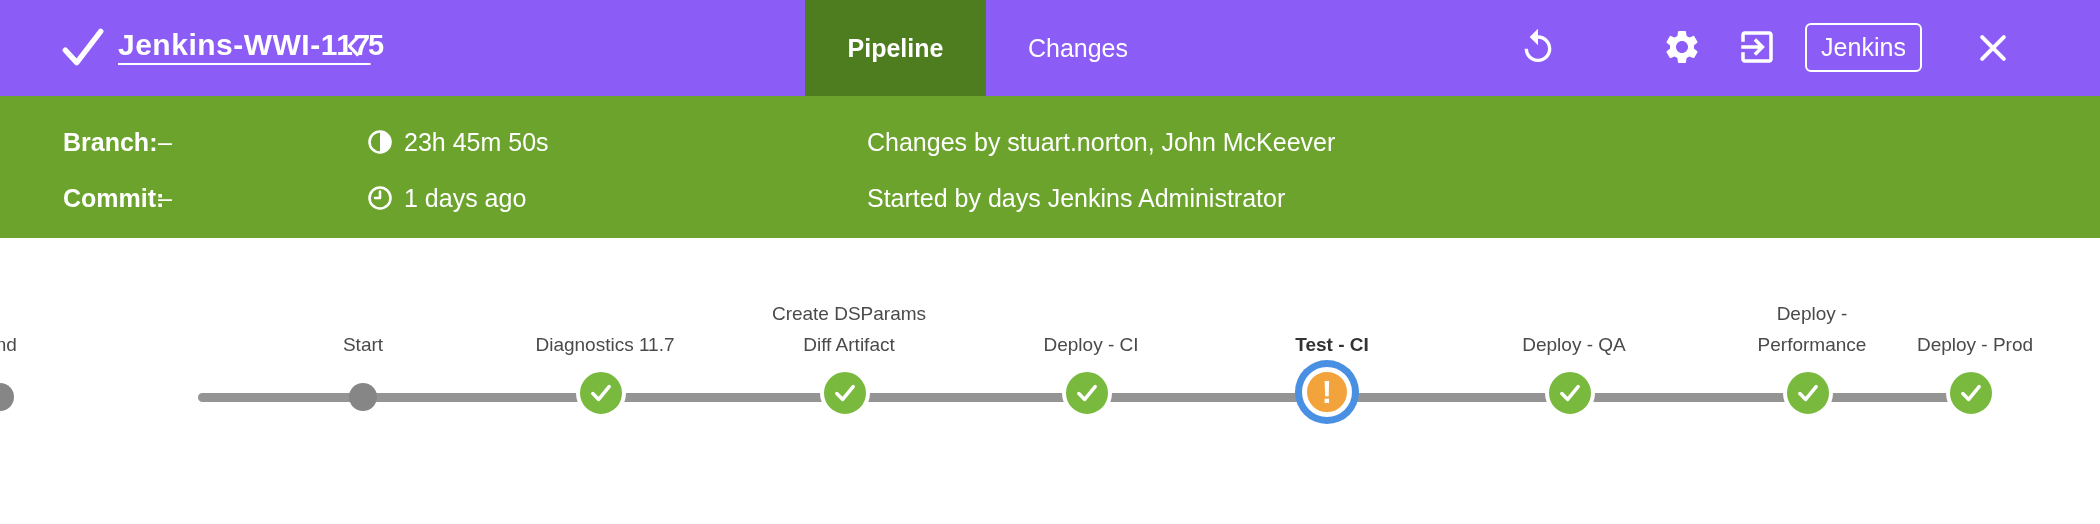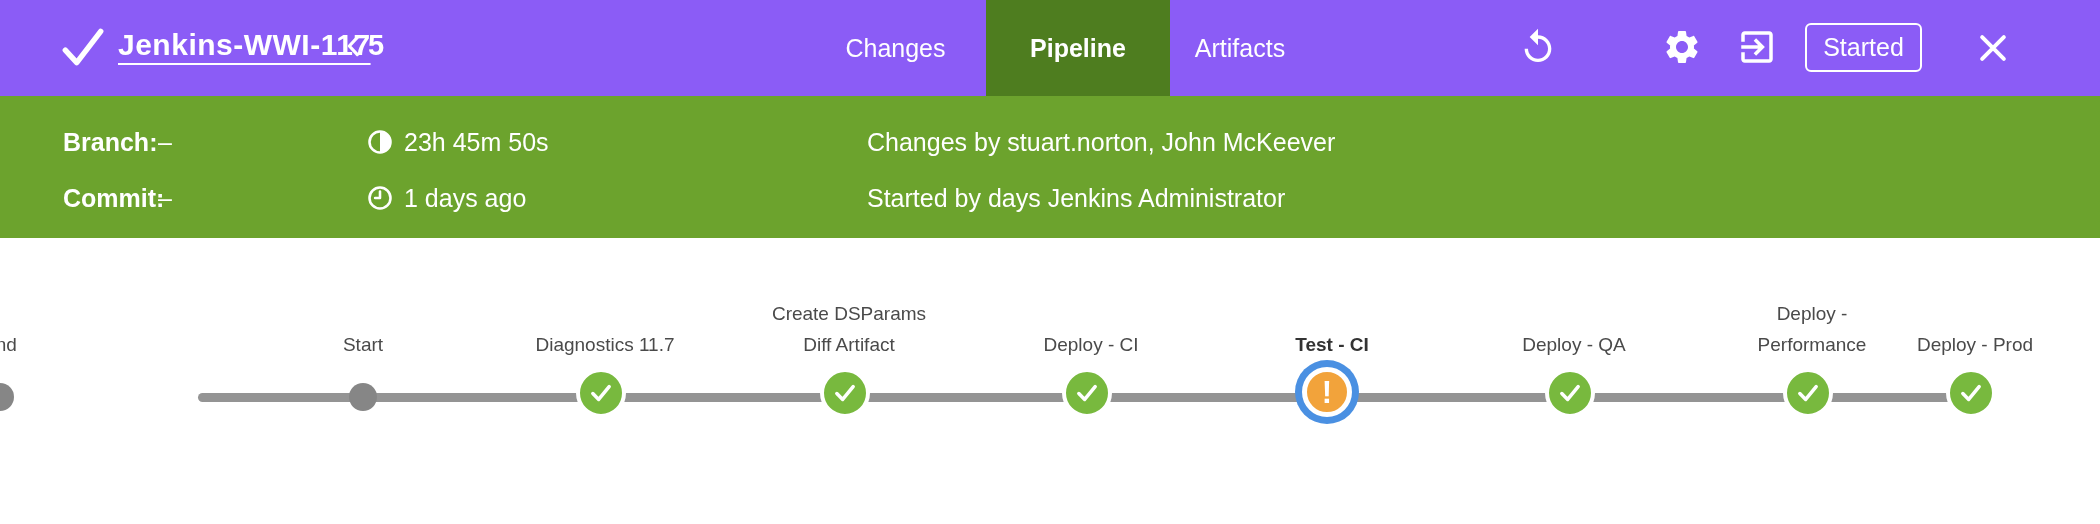--- a/index.html
+++ b/index.html
@@ -115,44 +115,43 @@
 
   <span class="chevron-left">
     <svg viewBox="0 0 24 24" width="32" height="32">
       <path d="M14.5 5.5 L8.5 12 L14.5 18.5" fill="none" stroke="#ffffff" stroke-width="2.4" stroke-linecap="round" stroke-linejoin="round"></path>
     </svg>
   </span>
 
   <span class="run-number">5</span>
 
   <nav class="tabs">
+    <div class="tab active">Pipeline</div>
     <div class="tab">Changes</div>
-    <div class="tab active">Pipeline</div>
-    <div class="tab">Artifacts</div>
   </nav>
 
   <span class="icon-btn refresh-btn">
     <svg viewBox="0 0 24 24" width="40" height="40">
       <path fill="#ffffff" d="M12 5V1L7 6l5 5V7c3.31 0 6 2.69 6 6s-2.69 6-6 6-6-2.69-6-6H4c0 4.42 3.58 8 8 8s8-3.58 8-8-3.58-8-8-8z"></path>
     </svg>
   </span>
 
   <span class="icon-btn gear-btn">
     <svg viewBox="0 0 24 24" width="40" height="40">
       <path fill="#ffffff" d="M19.14 12.94c.04-.3.06-.61.06-.94 0-.32-.02-.64-.07-.94l2.03-1.58c.18-.14.23-.41.12-.61l-1.92-3.32c-.12-.22-.37-.29-.59-.22l-2.39.96c-.5-.38-1.03-.7-1.62-.94l-.36-2.54c-.04-.24-.24-.41-.48-.41h-3.84c-.24 0-.43.17-.47.41l-.36 2.54c-.59.24-1.13.57-1.62.94l-2.39-.96c-.22-.08-.47 0-.59.22L2.74 8.87c-.12.21-.08.47.12.61l2.03 1.58c-.05.3-.09.63-.09.94s.02.64.07.94l-2.03 1.58c-.18.14-.23.41-.12.61l1.92 3.32c.12.22.37.29.59.22l2.39-.96c.5.38 1.03.7 1.62.94l.36 2.54c.05.24.24.41.48.41h3.84c.24 0 .44-.17.47-.41l.36-2.54c.59-.24 1.13-.56 1.62-.94l2.39.96c.22.08.47 0 .59-.22l1.92-3.32c.12-.22.07-.47-.12-.61l-2.01-1.58zM12 15.6c-1.98 0-3.6-1.62-3.6-3.6s1.62-3.6 3.6-3.6 3.6 1.62 3.6 3.6-1.62 3.6-3.6 3.6z"></path>
     </svg>
   </span>
 
   <span class="icon-btn exit-btn">
     <svg viewBox="0 0 24 24" width="42" height="42">
       <path fill="#ffffff" d="M10.09 15.59L11.5 17l5-5-5-5-1.41 1.41L12.67 11H3v2h9.67l-2.58 2.59zM19 3H5c-1.11 0-2 .9-2 2v4h2V5h14v14H5v-4H3v4c0 1.1.89 2 2 2h14c1.1 0 2-.9 2-2V5c0-1.1-.9-2-2-2z"></path>
     </svg>
   </span>
 
-  <button class="logout-btn">Started</button>
+  <button class="logout-btn">Jenkins</button>
 
   <span class="icon-btn close-btn">
     <svg viewBox="0 0 24 24" width="40" height="40">
       <path d="M5.5 5.5 L18.5 18.5 M18.5 5.5 L5.5 18.5" fill="none" stroke="#ffffff" stroke-width="2.4" stroke-linecap="round"></path>
     </svg>
   </span>
 </header>
 
 <section class="subbar">
   <span class="cell row1 col-scm lbl">Branch:</span>

